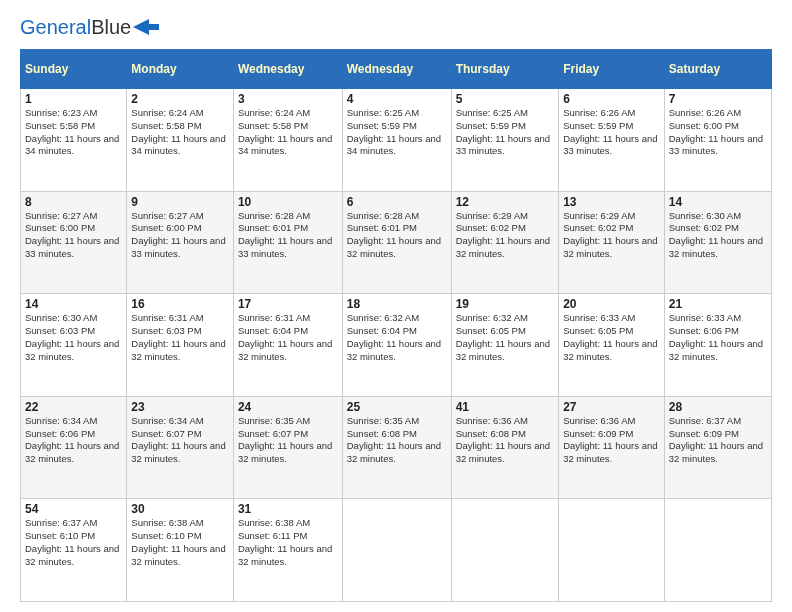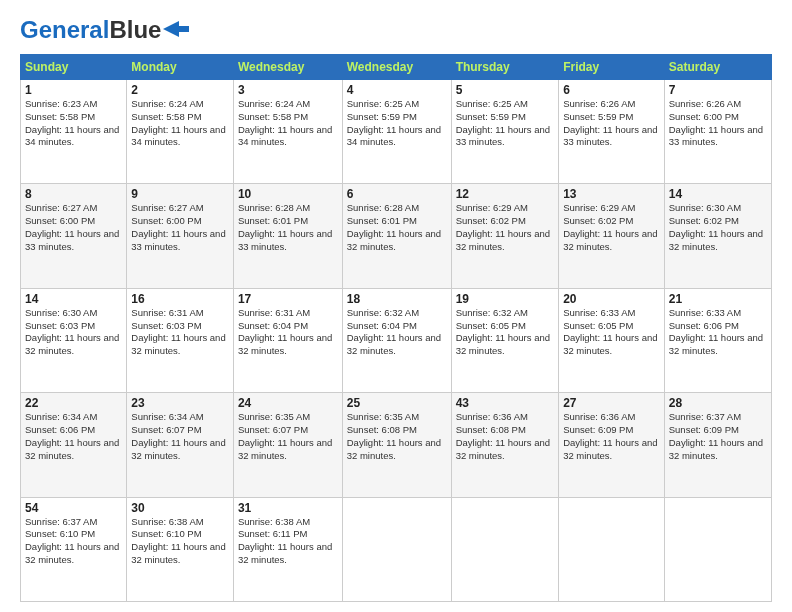--- a/index.html
+++ b/index.html
@@ -41,22 +41,22 @@
       color: #555;
     }
     .calendar {
       flex: 1;
       border-collapse: collapse;
       width: 100%;
       font-size: 10px;
     }
     .calendar th {
       background: #2a6ebb;
-      color: #bef264;
-      padding: 5px 4px;
+      color: #fef9c3;
+      padding: 12px 4px;
       text-align: left;
       font-size: 12px;
       font-weight: bold;
       border: 1px solid #2a6ebb;
     }
     .calendar td {
       border: 1px solid #ccc;
       vertical-align: top;
       padding: 3px 4px;
       width: 113px;
@@ -88,21 +88,21 @@
       background: #fff !important;
     }
   </style>
 </head>
 <body>
 
 <div class="page">
   <div class="header">
     <div class="logo">
   <div style="display:flex;align-items:center;gap:0px;">
-    <span style="font-size:24px;font-weight:bold;">
+    <span style="font-size:20px;font-weight:normal;">
       <span style="color:#1a6bbf;">General</span><span style="color:#333;">Blue</span>
     </span>
     <svg style="margin-left:2px;margin-top:-2px;" width="26" height="20" viewBox="0 0 26 20">
       <polygon points="0,10 16,2 16,7 26,7 26,13 16,13 16,18" fill="#1a6bbf"></polygon>
     </svg>
   </div>
 </div>
     <div class="title-block">
       <div class="month-title"></div>
       <div class="location"></div>
@@ -223,21 +223,21 @@
       </td>
           <td>
         <span class="day-number">24</span>
         <span class="day-info">Sunrise: 6:35 AM<br>Sunset: 6:07 PM<br>Daylight: 11 hours and 32 minutes.</span>
       </td>
           <td>
         <span class="day-number">25</span>
         <span class="day-info">Sunrise: 6:35 AM<br>Sunset: 6:08 PM<br>Daylight: 11 hours and 32 minutes.</span>
       </td>
           <td>
-        <span class="day-number">43</span>
+        <span class="day-number">41</span>
         <span class="day-info">Sunrise: 6:36 AM<br>Sunset: 6:08 PM<br>Daylight: 11 hours and 32 minutes.</span>
       </td>
           <td>
         <span class="day-number">27</span>
         <span class="day-info">Sunrise: 6:36 AM<br>Sunset: 6:09 PM<br>Daylight: 11 hours and 32 minutes.</span>
       </td>
           <td>
         <span class="day-number">28</span>
         <span class="day-info">Sunrise: 6:37 AM<br>Sunset: 6:09 PM<br>Daylight: 11 hours and 32 minutes.</span>
       </td>

